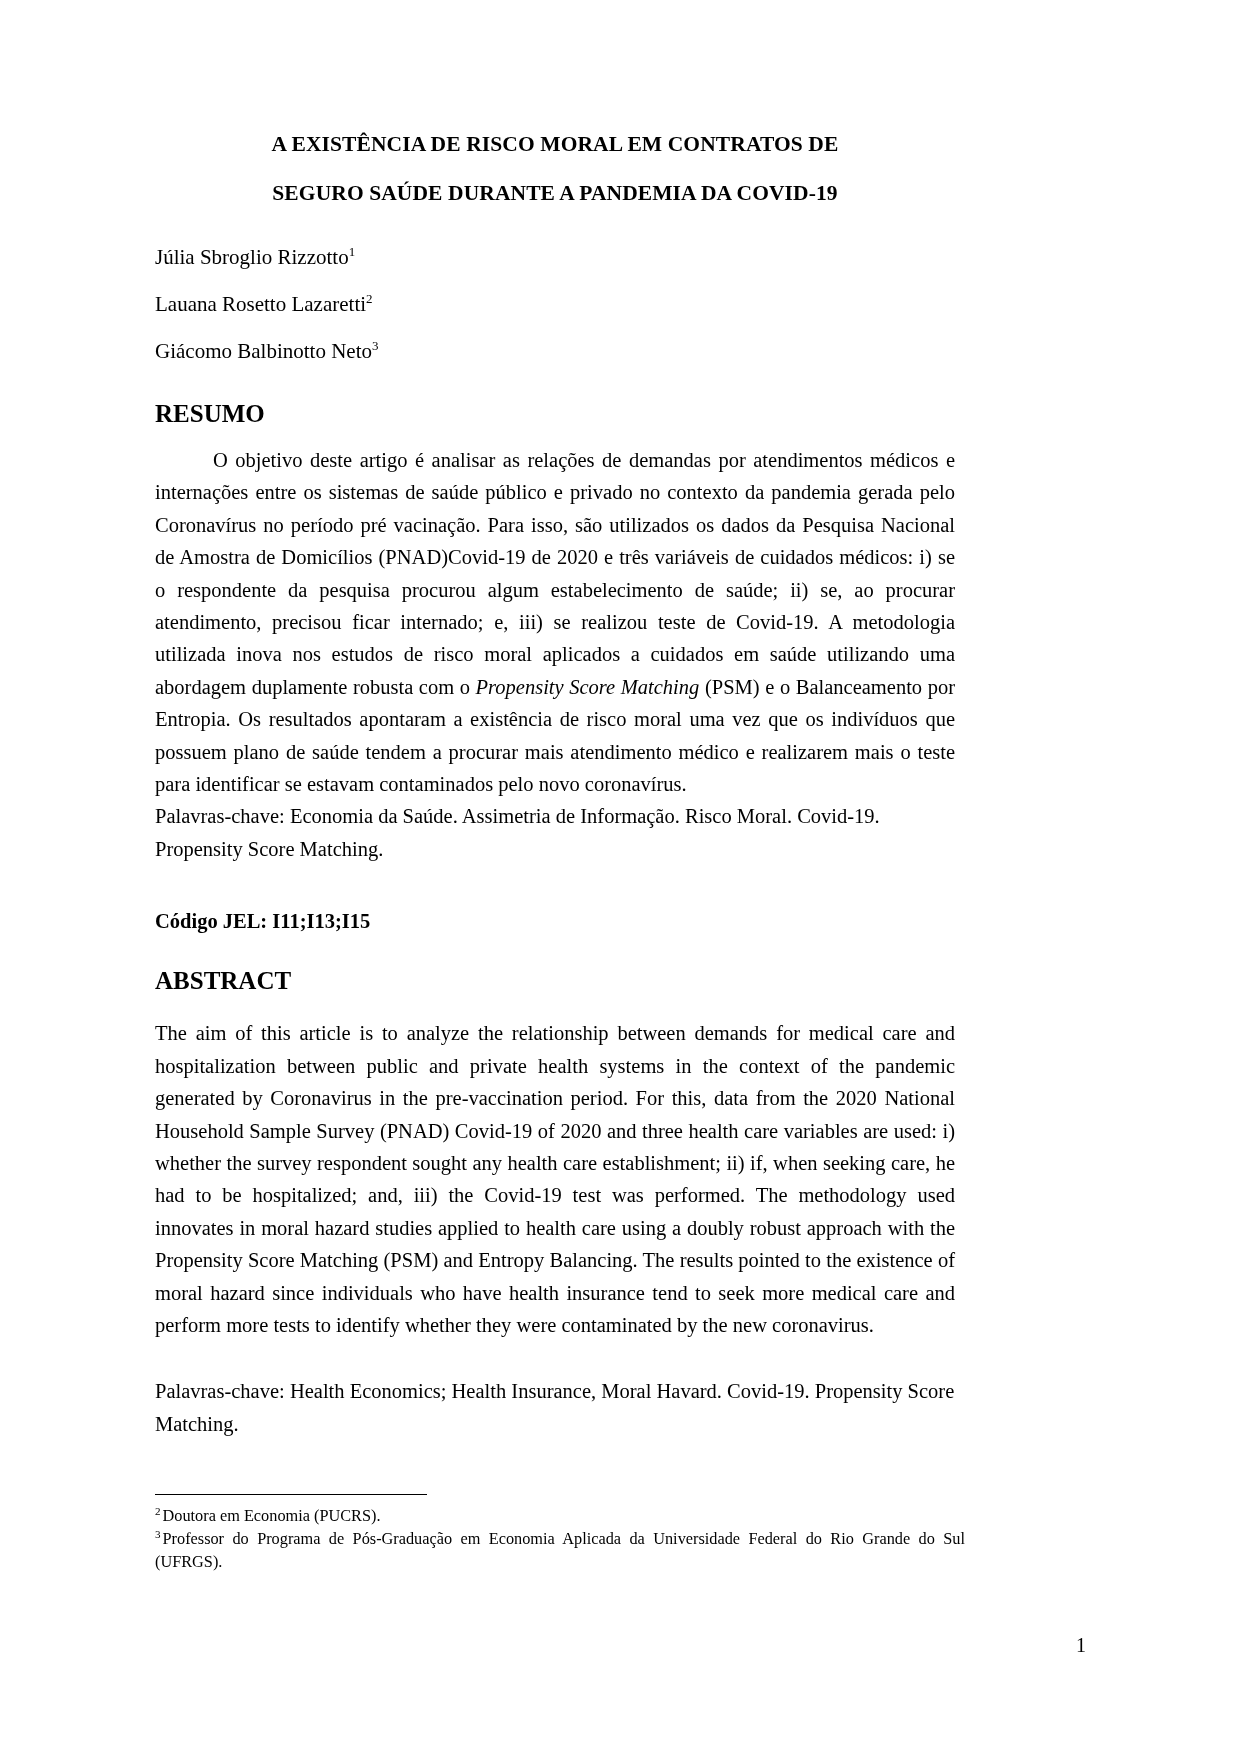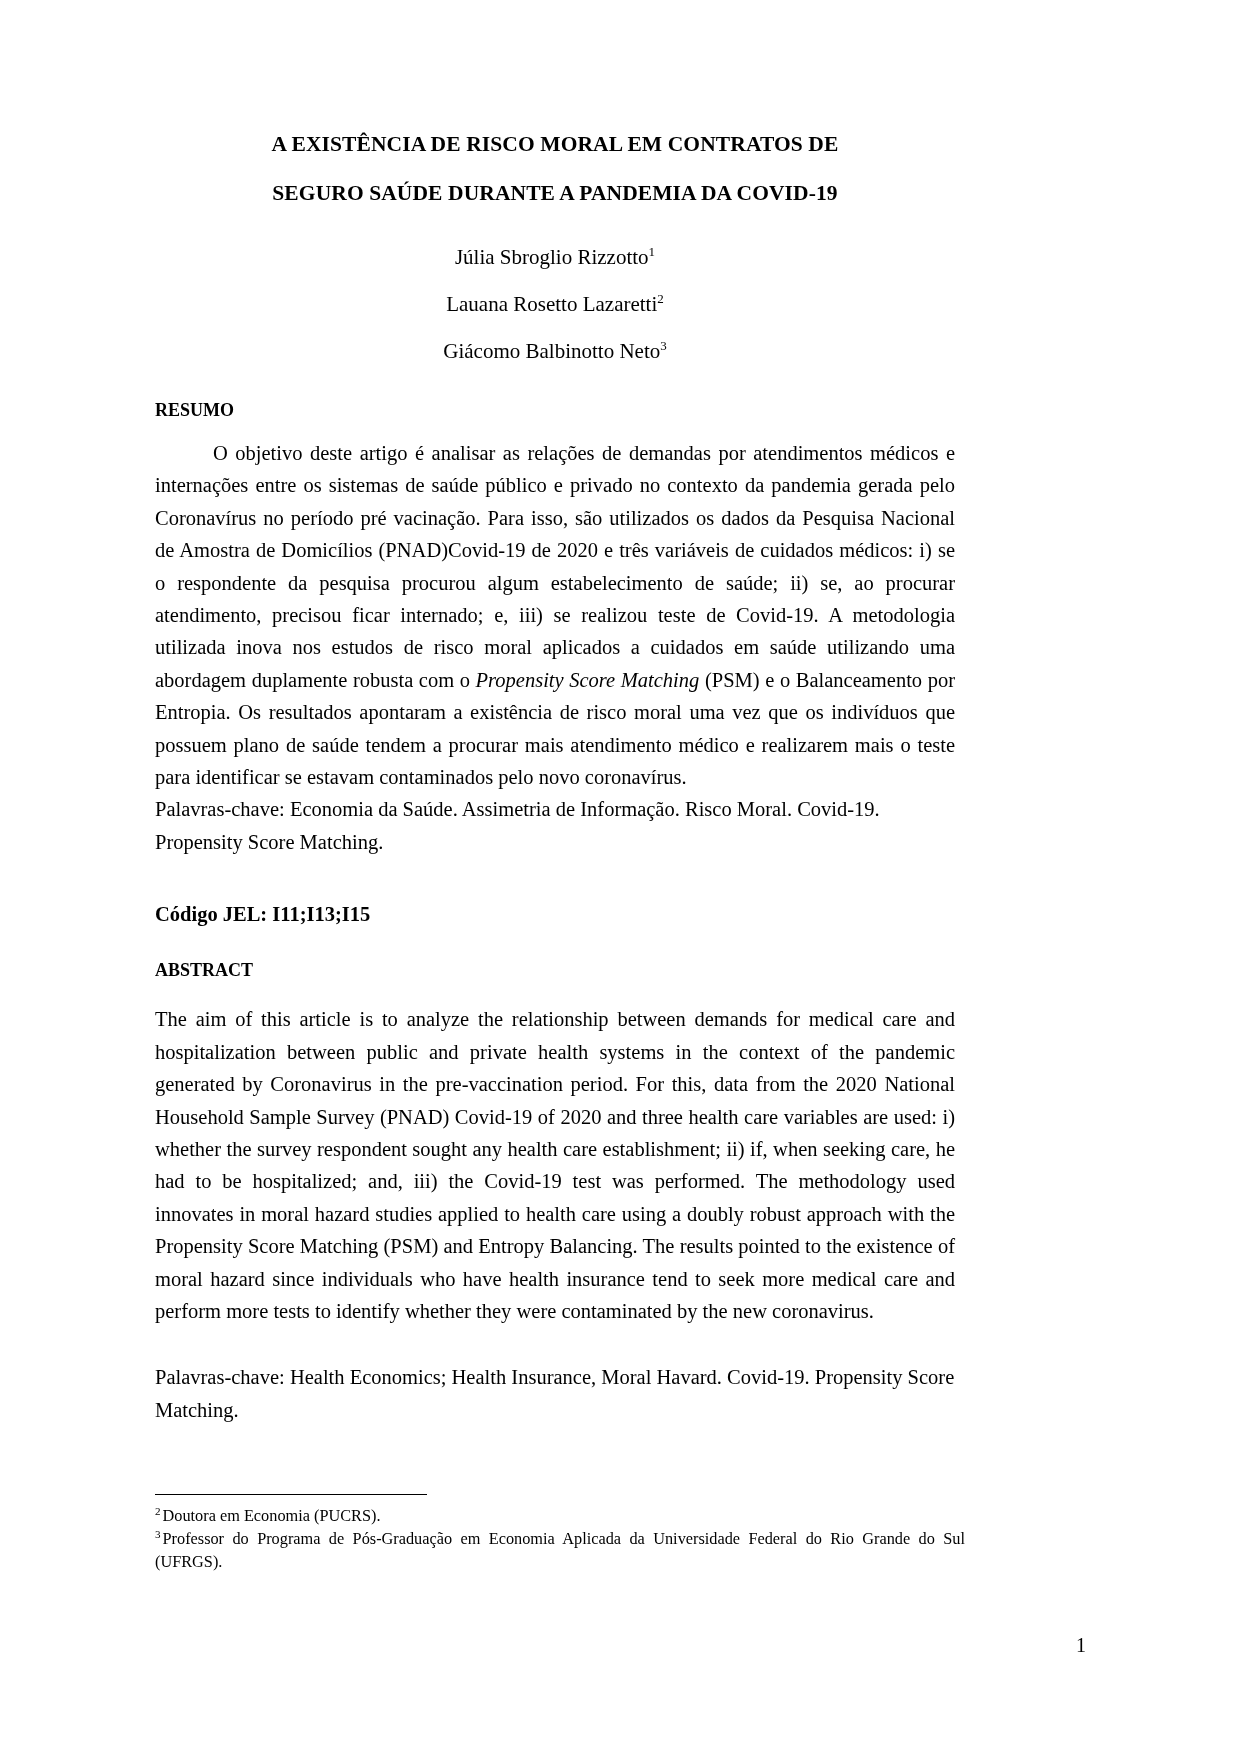--- a/index.html
+++ b/index.html
@@ -36,36 +36,36 @@
   .title-line {
     font-size: 21.5px;
     font-weight: bold;
     line-height: 49px;
     letter-spacing: 0.1px;
   }
 
   
   .authors {
     margin-top: 16px;
-    text-align: center;
+    text-align: left;
   }
   .author-line {
     font-size: 21px;
     line-height: 47px;
     white-space: nowrap;
   }
   .author-line sup {
     font-size: 0.62em;
     vertical-align: super;
     line-height: 0;
   }
 
   
   .section-heading {
-    font-size: 18px;
+    font-size: 25px;
     font-weight: bold;
     margin-top: 24px;
     margin-bottom: 0;
     text-align: left;
   }
   .heading-abstract {
     margin-top: 30px;
   }
   .heading-resumo {
     margin-top: 25px;

